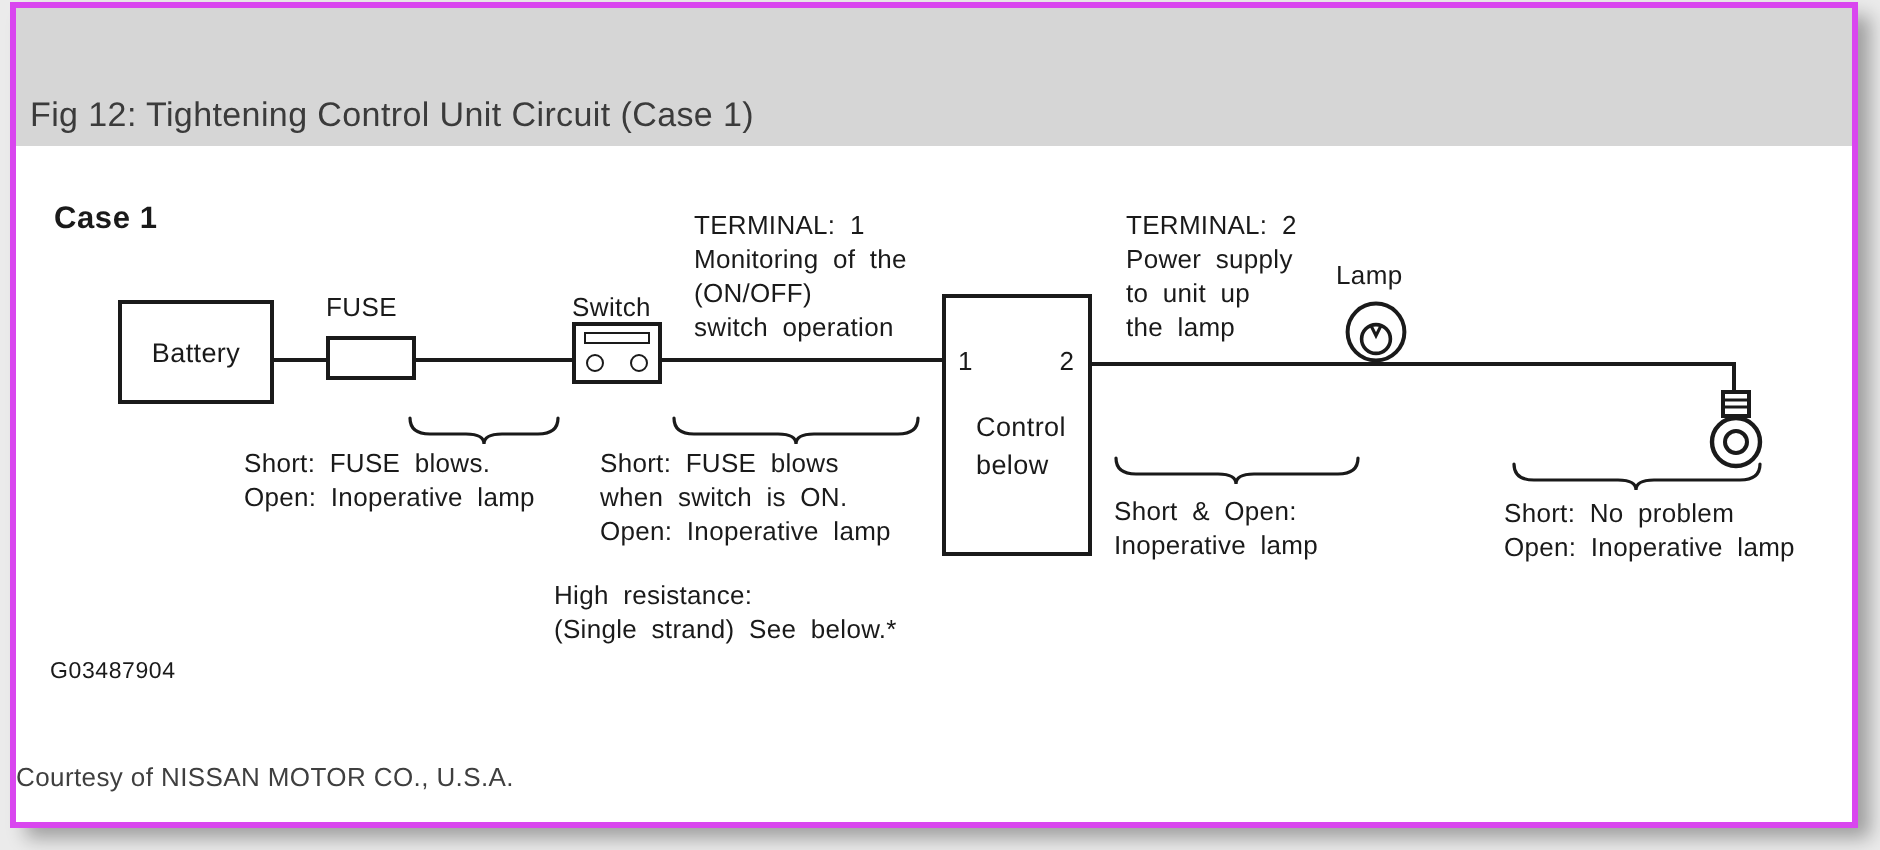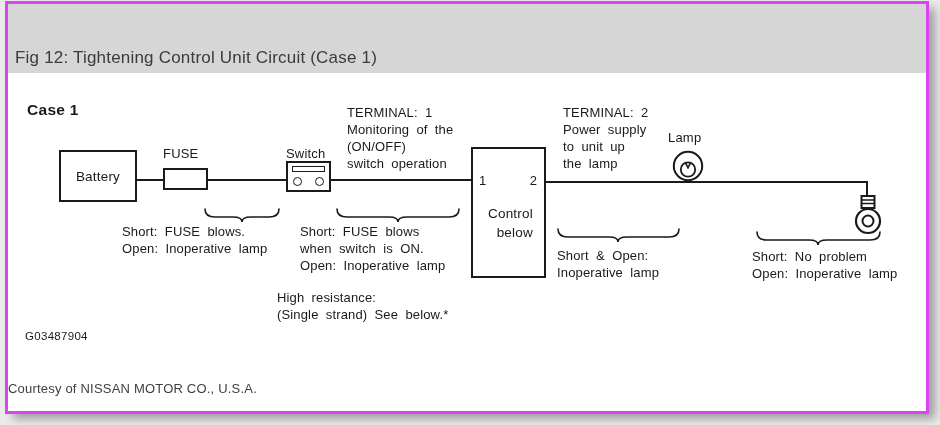--- a/index.html
+++ b/index.html
@@ -33,21 +33,21 @@
   .box{position:absolute;border:2px solid var(--ink);background:#fff;}
   .comp-label{
     display:flex;align-items:center;justify-content:center;
     width:100%;height:100%;font-size:13.5px;letter-spacing:0.2px;
   }
   .small-label{position:absolute;font-size:13px;text-align:left;letter-spacing:0.2px;}
   .wire{position:absolute;background:var(--ink);}
   .slider{position:absolute;left:4px;top:3px;width:33px;height:6px;border:1.5px solid var(--ink);background:#fff;}
   .contact{position:absolute;width:9px;height:9px;border:1.5px solid var(--ink);border-radius:50%;background:#fff;}
   .cu-terminal{position:absolute;font-size:13px;top:24px;}
-  .cu-name{position:absolute;left:15px;top:55px;font-size:13.5px;line-height:19px;letter-spacing:0.2px;text-align:right;}
+  .cu-name{position:absolute;left:15px;top:55px;font-size:13.5px;line-height:19px;letter-spacing:0.2px;}
   .note{position:absolute;font-size:13px;line-height:17px;word-spacing:3.5px;letter-spacing:0.15px;white-space:nowrap;}
   .brace{position:absolute;overflow:visible;}
   .brace path{stroke:var(--ink);stroke-width:1.6;fill:none;stroke-linecap:round;}
   .gnum{position:absolute;font-size:11.5px;letter-spacing:0.3px;}
   .courtesy{
     position:absolute;left:0;right:0;top:377px;text-align:left;
     font-size:13px;color:#3f3f3f;letter-spacing:0.2px;
   }
   svg{display:block;}
 </style>

